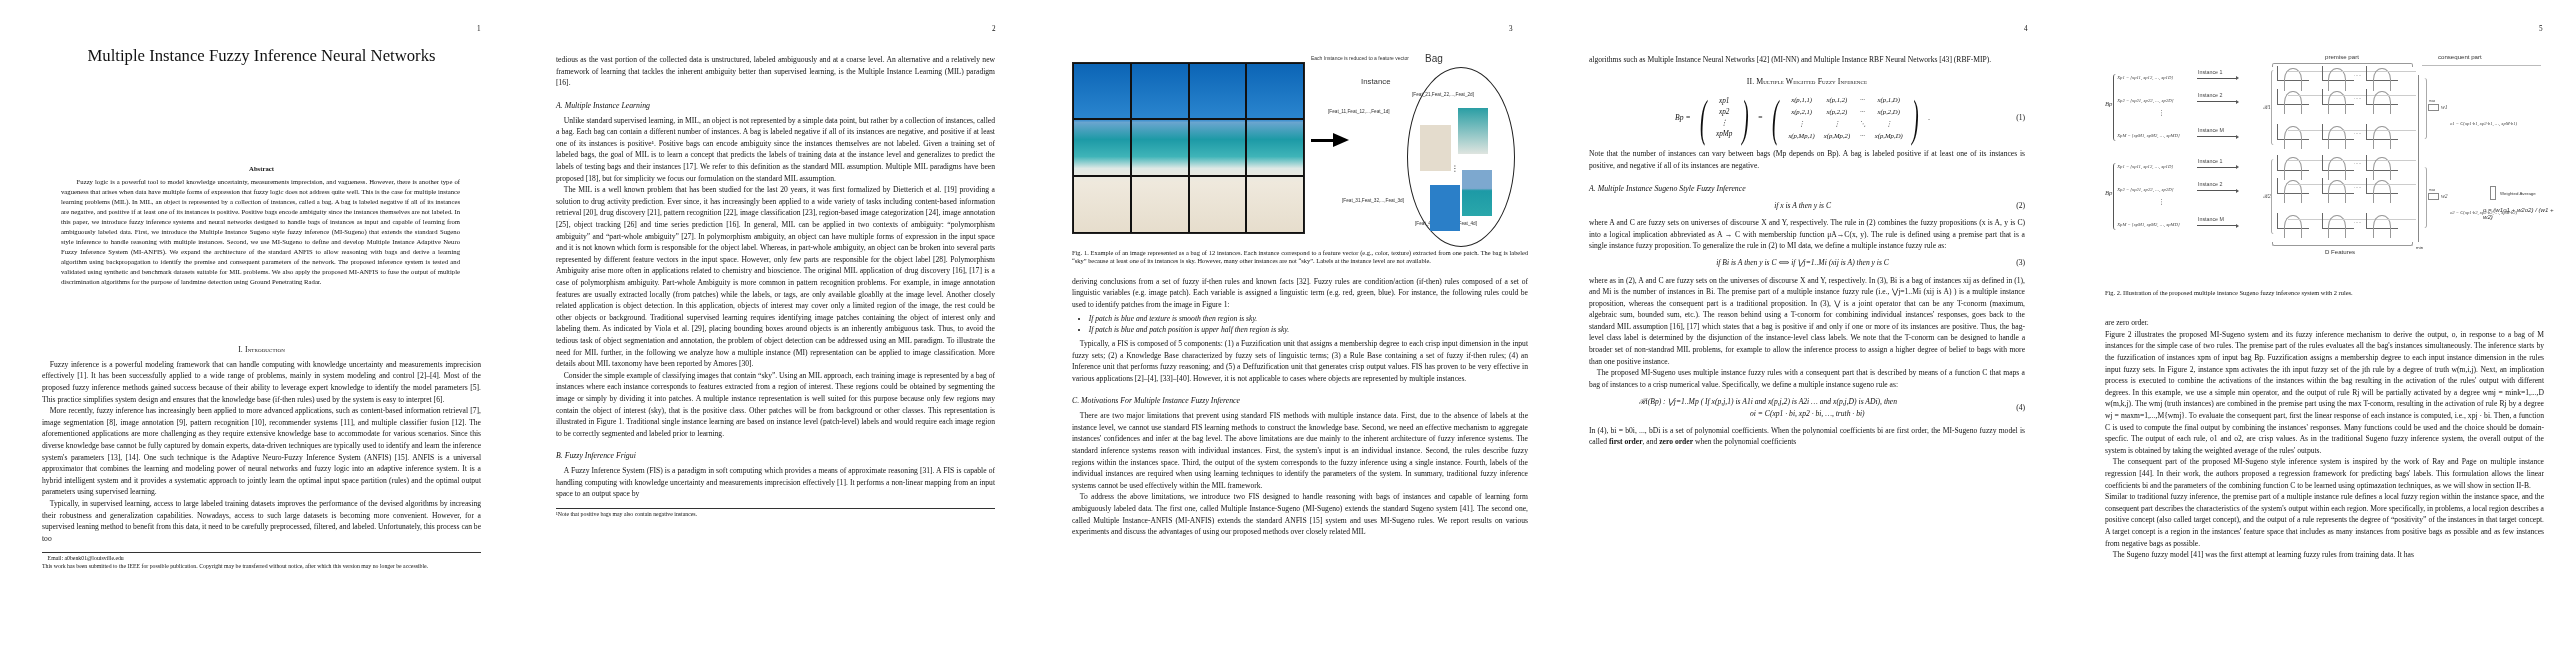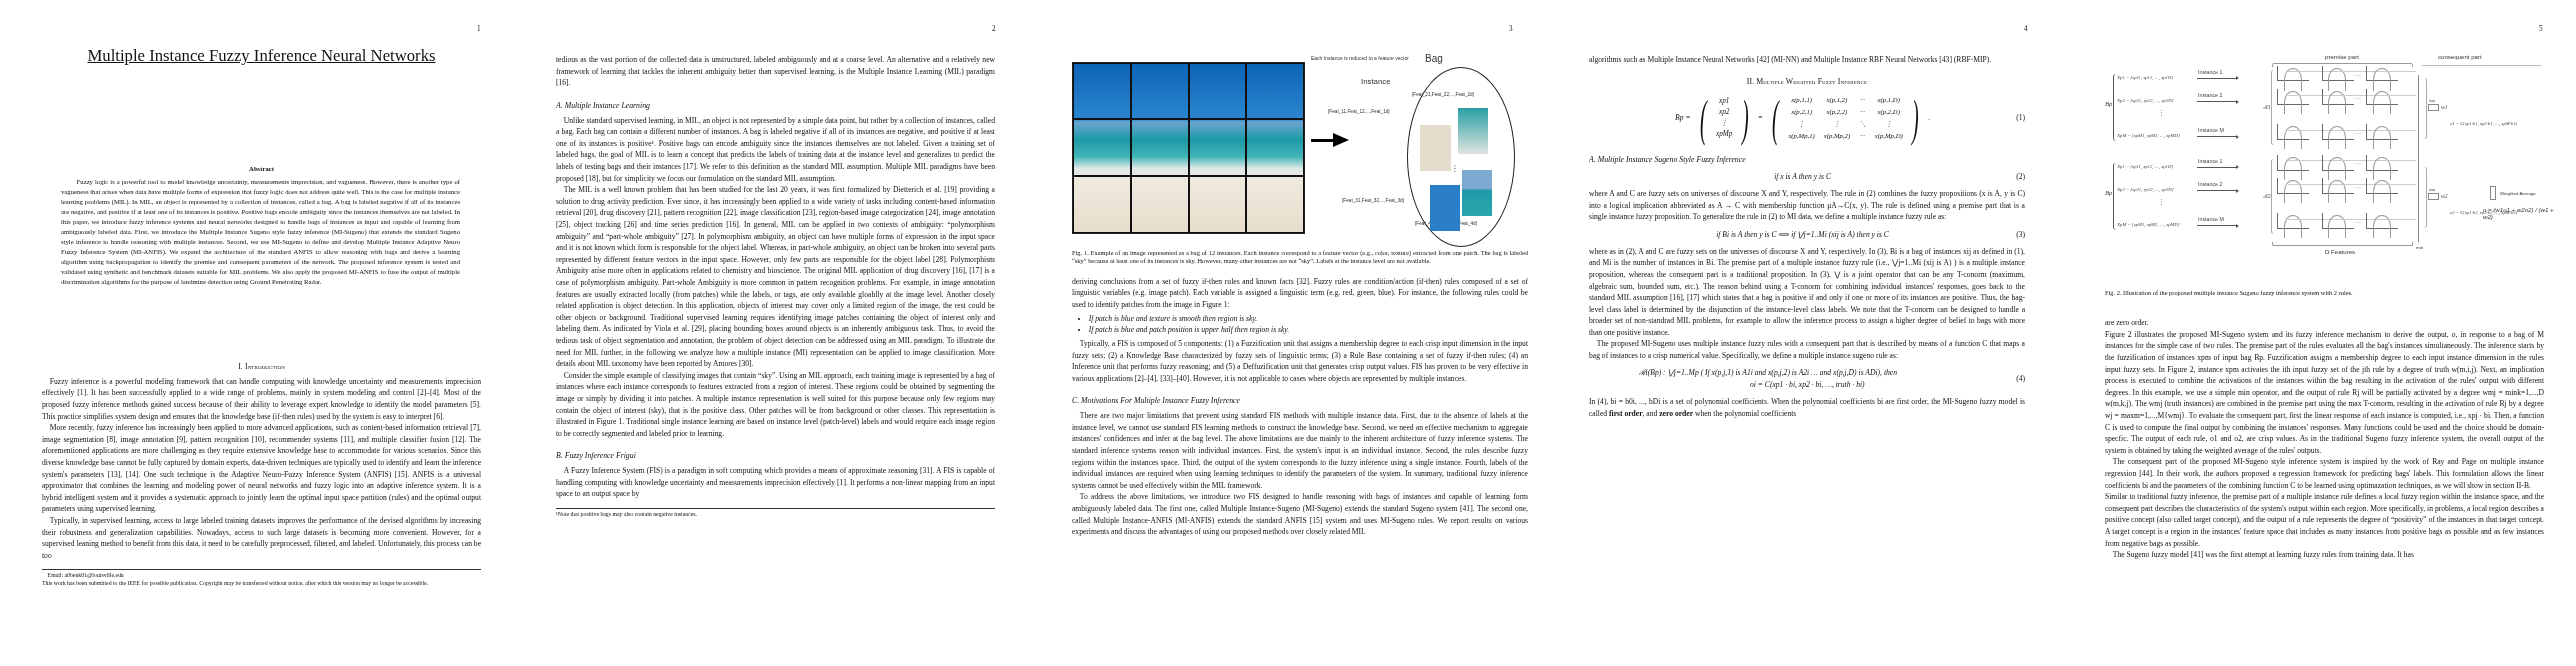--- a/index.html
+++ b/index.html
@@ -5,21 +5,21 @@
   html, body { margin:0; padding:0; background:#ffffff; }
   body { width:2576px; height:667px; position:relative; overflow:hidden;
          font-family:"Liberation Serif","DejaVu Serif",serif; color:#111; }
   .page { position:absolute; top:0; height:667px; width:517px; background:#fff; }
   .pnum { position:absolute; top:25px; font-size:7.2px; }
   .col { position:absolute; font-size:7.6px; line-height:11.6px; text-align:justify; }
   .col p { margin:0; text-indent:7.8px; }
   .col p.noindent { text-indent:0; }
   .sec { text-align:center; font-size:7.8px; margin:10px 0 3.3px 0; font-variant:small-caps; letter-spacing:0.1px; }
   .sub { font-style:italic; font-size:7.8px; margin:11px 0 3.3px 0; }
-  .title { position:absolute; font-size:16.7px; text-align:center; left:42px; width:439px; top:46px;text-decoration:underline; }
+  .title { position:absolute; font-size:16.7px; text-align:center; left:42px; width:439px; top:46px; }
   .auth { position:absolute; left:42px; width:439px; text-align:center; font-size:9px; line-height:14px; top:78px; }
   .abs-h { position:absolute; left:42px; width:439px; text-align:center; font-weight:bold; font-size:6.7px; top:165px; }
   .abs { position:absolute; left:61px; width:399px; top:177px; font-size:6.7px; line-height:10px; text-align:justify; text-indent:15.6px; }
   .arxiv { position:absolute; left:1.1px; top:308px; transform:rotate(-90deg); transform-origin:left top;
            font-size:15px; color:#8a8a8a; white-space:nowrap; font-family:"Liberation Serif",serif; }
   .fnrule { border-top:0.6px solid #333; margin:7.8px 0 2.2px 0; }
   .fn { font-size:5.8px; line-height:7.8px; }
   .fn p { text-indent:5.6px; }
   .caption { font-size:6.4px; line-height:8.3px; text-align:justify; }
   .eq { display:flex; justify-content:space-between; align-items:center; margin:5.6px 0; font-style:italic; }
@@ -38,21 +38,21 @@
 <body>
 
 <div class="arxiv">arXiv:1610.04973v1  [cs.NE]  17 Oct 2016</div>
 
 <div class="page" style="left:0;">
   <div class="pnum" style="left:477px;">1</div>
   <div class="title">Multiple Instance Fuzzy Inference Neural Networks</div>
   <div class="abs-h">Abstract</div>
   <div class="abs">Fuzzy logic is a powerful tool to model knowledge uncertainty, measurements imprecision, and vagueness. However, there is another type of vagueness that arises when data have multiple forms of expression that fuzzy logic does not address quite well. This is the case for multiple instance learning problems (MIL). In MIL, an object is represented by a collection of instances, called a bag. A bag is labeled negative if all of its instances are negative, and positive if at least one of its instances is positive. Positive bags encode ambiguity since the instances themselves are not labeled. In this paper, we introduce fuzzy inference systems and neural networks designed to handle bags of instances as input and capable of learning from ambiguously labeled data. First, we introduce the Multiple Instance Sugeno style fuzzy inference (MI-Sugeno) that extends the standard Sugeno style inference to handle reasoning with multiple instances. Second, we use MI-Sugeno to define and develop Multiple Instance Adaptive Neuro Fuzzy Inference System (MI-ANFIS). We expand the architecture of the standard ANFIS to allow reasoning with bags and derive a learning algorithm using backpropagation to identify the premise and consequent parameters of the network. The proposed inference system is tested and validated using synthetic and benchmark datasets suitable for MIL problems. We also apply the proposed MI-ANFIS to fuse the output of multiple discrimination algorithms for the purpose of landmine detection using Ground Penetrating Radar.</div>
 
-  <div class="col" style="left:42px; top:351px; width:439px;">
+  <div class="col" style="left:42px; top:334px; width:439px;">
     <div class="sec">I. Introduction</div>
     <p>Fuzzy inference is a powerful modeling framework that can handle computing with knowledge uncertainty and measurements imprecision effectively [1]. It has been successfully applied to a wide range of problems, mainly in system modeling and control [2]–[4]. Most of the proposed fuzzy inference methods gained success because of their ability to leverage expert knowledge to identify the model parameters [5]. This practice simplifies system design and ensures that the knowledge base (if-then rules) used by the system is easy to interpret [6].</p>
     <p>More recently, fuzzy inference has increasingly been applied to more advanced applications, such as content-based information retrieval [7], image segmentation [8], image annotation [9], pattern recognition [10], recommender systems [11], and multiple classifier fusion [12]. The aforementioned applications are more challenging as they require extensive knowledge base to accommodate for various scenarios. Since this diverse knowledge base cannot be fully captured by domain experts, data-driven techniques are typically used to identify and learn the inference system's parameters [13], [14]. One such technique is the Adaptive Neuro-Fuzzy Inference System (ANFIS) [15]. ANFIS is a universal approximator that combines the learning and modeling power of neural networks and fuzzy logic into an adaptive inference system. It is a hybrid intelligent system and it provides a systematic approach to jointly learn the optimal input space partition (rules) and the optimal output parameters using supervised learning.</p>
     <p>Typically, in supervised learning, access to large labeled training datasets improves the performance of the devised algorithms by increasing their robustness and generalization capabilities. Nowadays, access to such large datasets is becoming more convenient. However, for a supervised leaning method to benefit from this data, it need to be carefully preprocessed, filtered, and labeled. Unfortunately, this process can be too</p>
     <div class="fnrule"></div>
     <div class="fn">
       <p>Email: a0benk01@louisville.edu</p>
       <p class="noindent" style="text-indent:0">This work has been submitted to the IEEE for possible publication. Copyright may be transferred without notice, after which this version may no longer be accessible.</p>
     </div>
   </div>
@@ -161,20 +161,21 @@
               <span>x(p,Mp,2)</span>
               <span>···</span>
               <span>x(p,Mp,D)</span>
           </span>
           <span class="paren">)</span>.
         </span>
       </div>
       <span class="num">(1)</span>
     </div>
 
+    <p class="noindent">Note that the number of instances can vary between bags (Mp depends on Bp). A bag is labeled positive if at least one of its instances is positive, and negative if all of its instances are negative.</p>
     <div class="sub">A. Multiple Instance Sugeno Style Fuzzy Inference</div>
     <div class="eq">
       <span class="body">if x is A then y is C</span>
       <span class="num">(2)</span>
     </div>
     <p class="noindent">where A and C are fuzzy sets on universes of discourse X and Y, respectively. The rule in (2) combines the fuzzy propositions (x is A, y is C) into a logical implication abbreviated as A → C with membership function μA→C(x, y). The rule is defined using a premise part that is a single instance fuzzy proposition. To generalize the rule in (2) to MI data, we define a multiple instance fuzzy rule as:</p>
     <div class="eq">
       <span class="body">if Bi is A then y is C ⟺ if ⋁j=1..Mi (xij is A) then y is C</span>
       <span class="num">(3)</span>
     </div>

